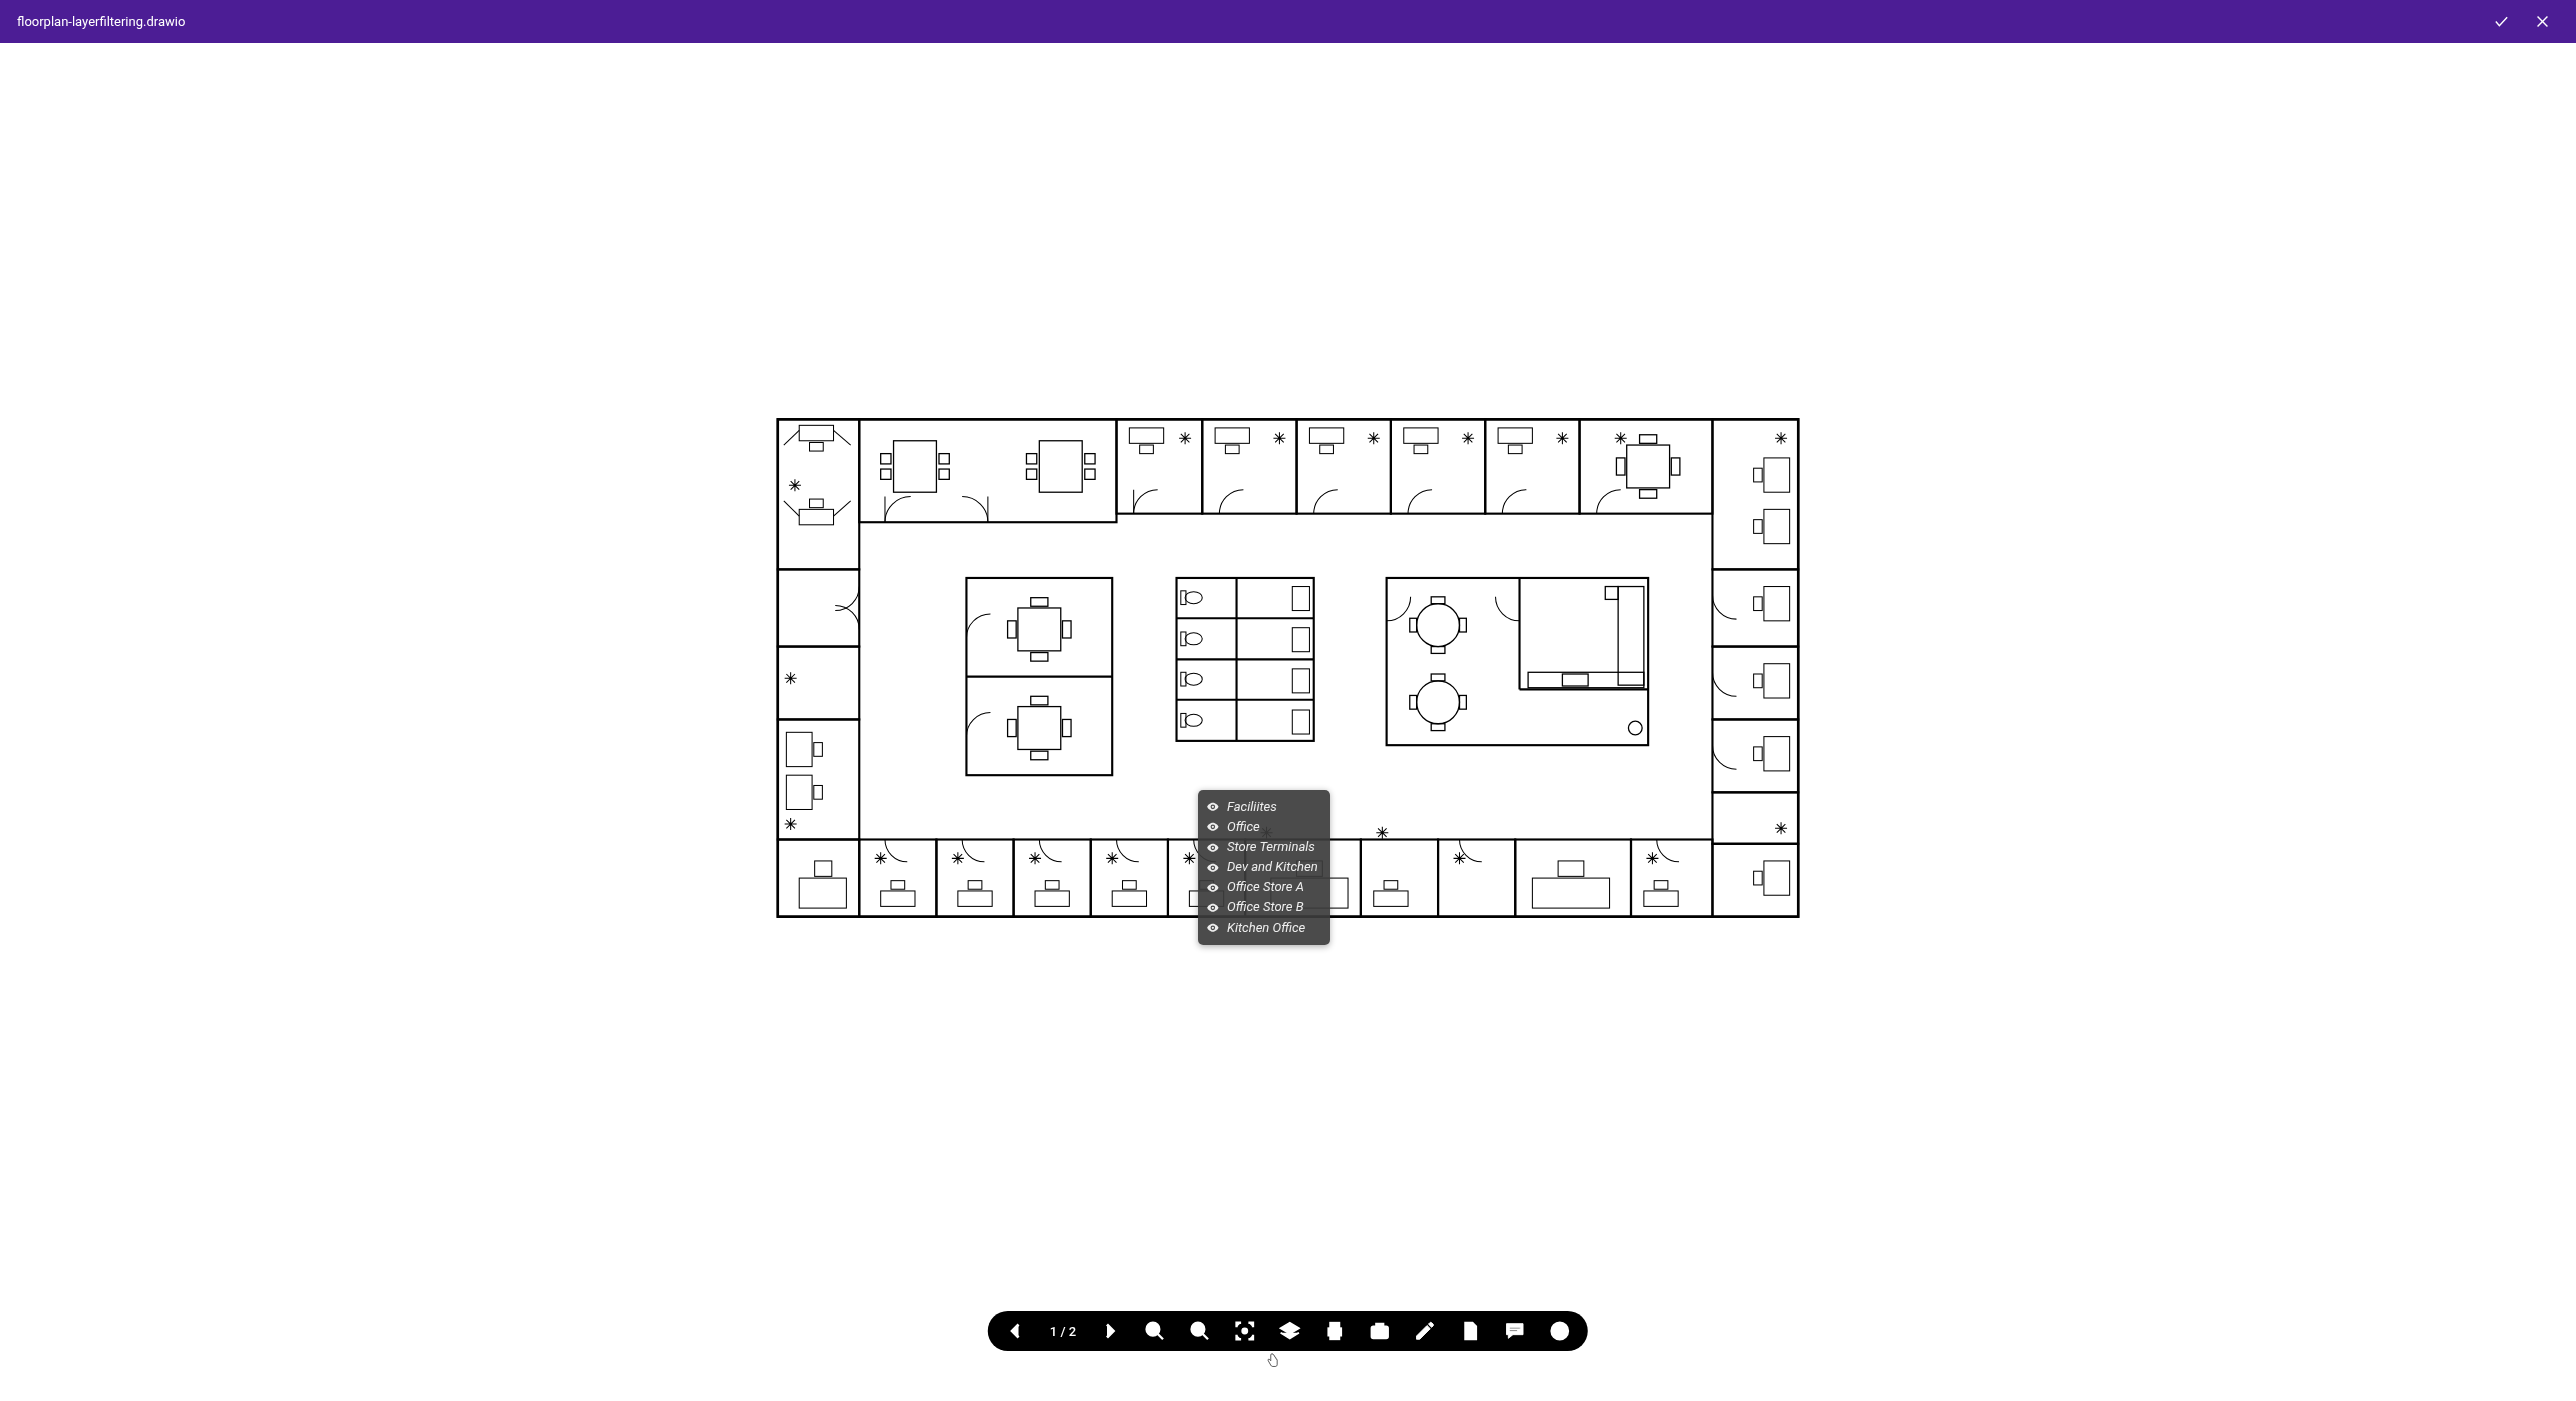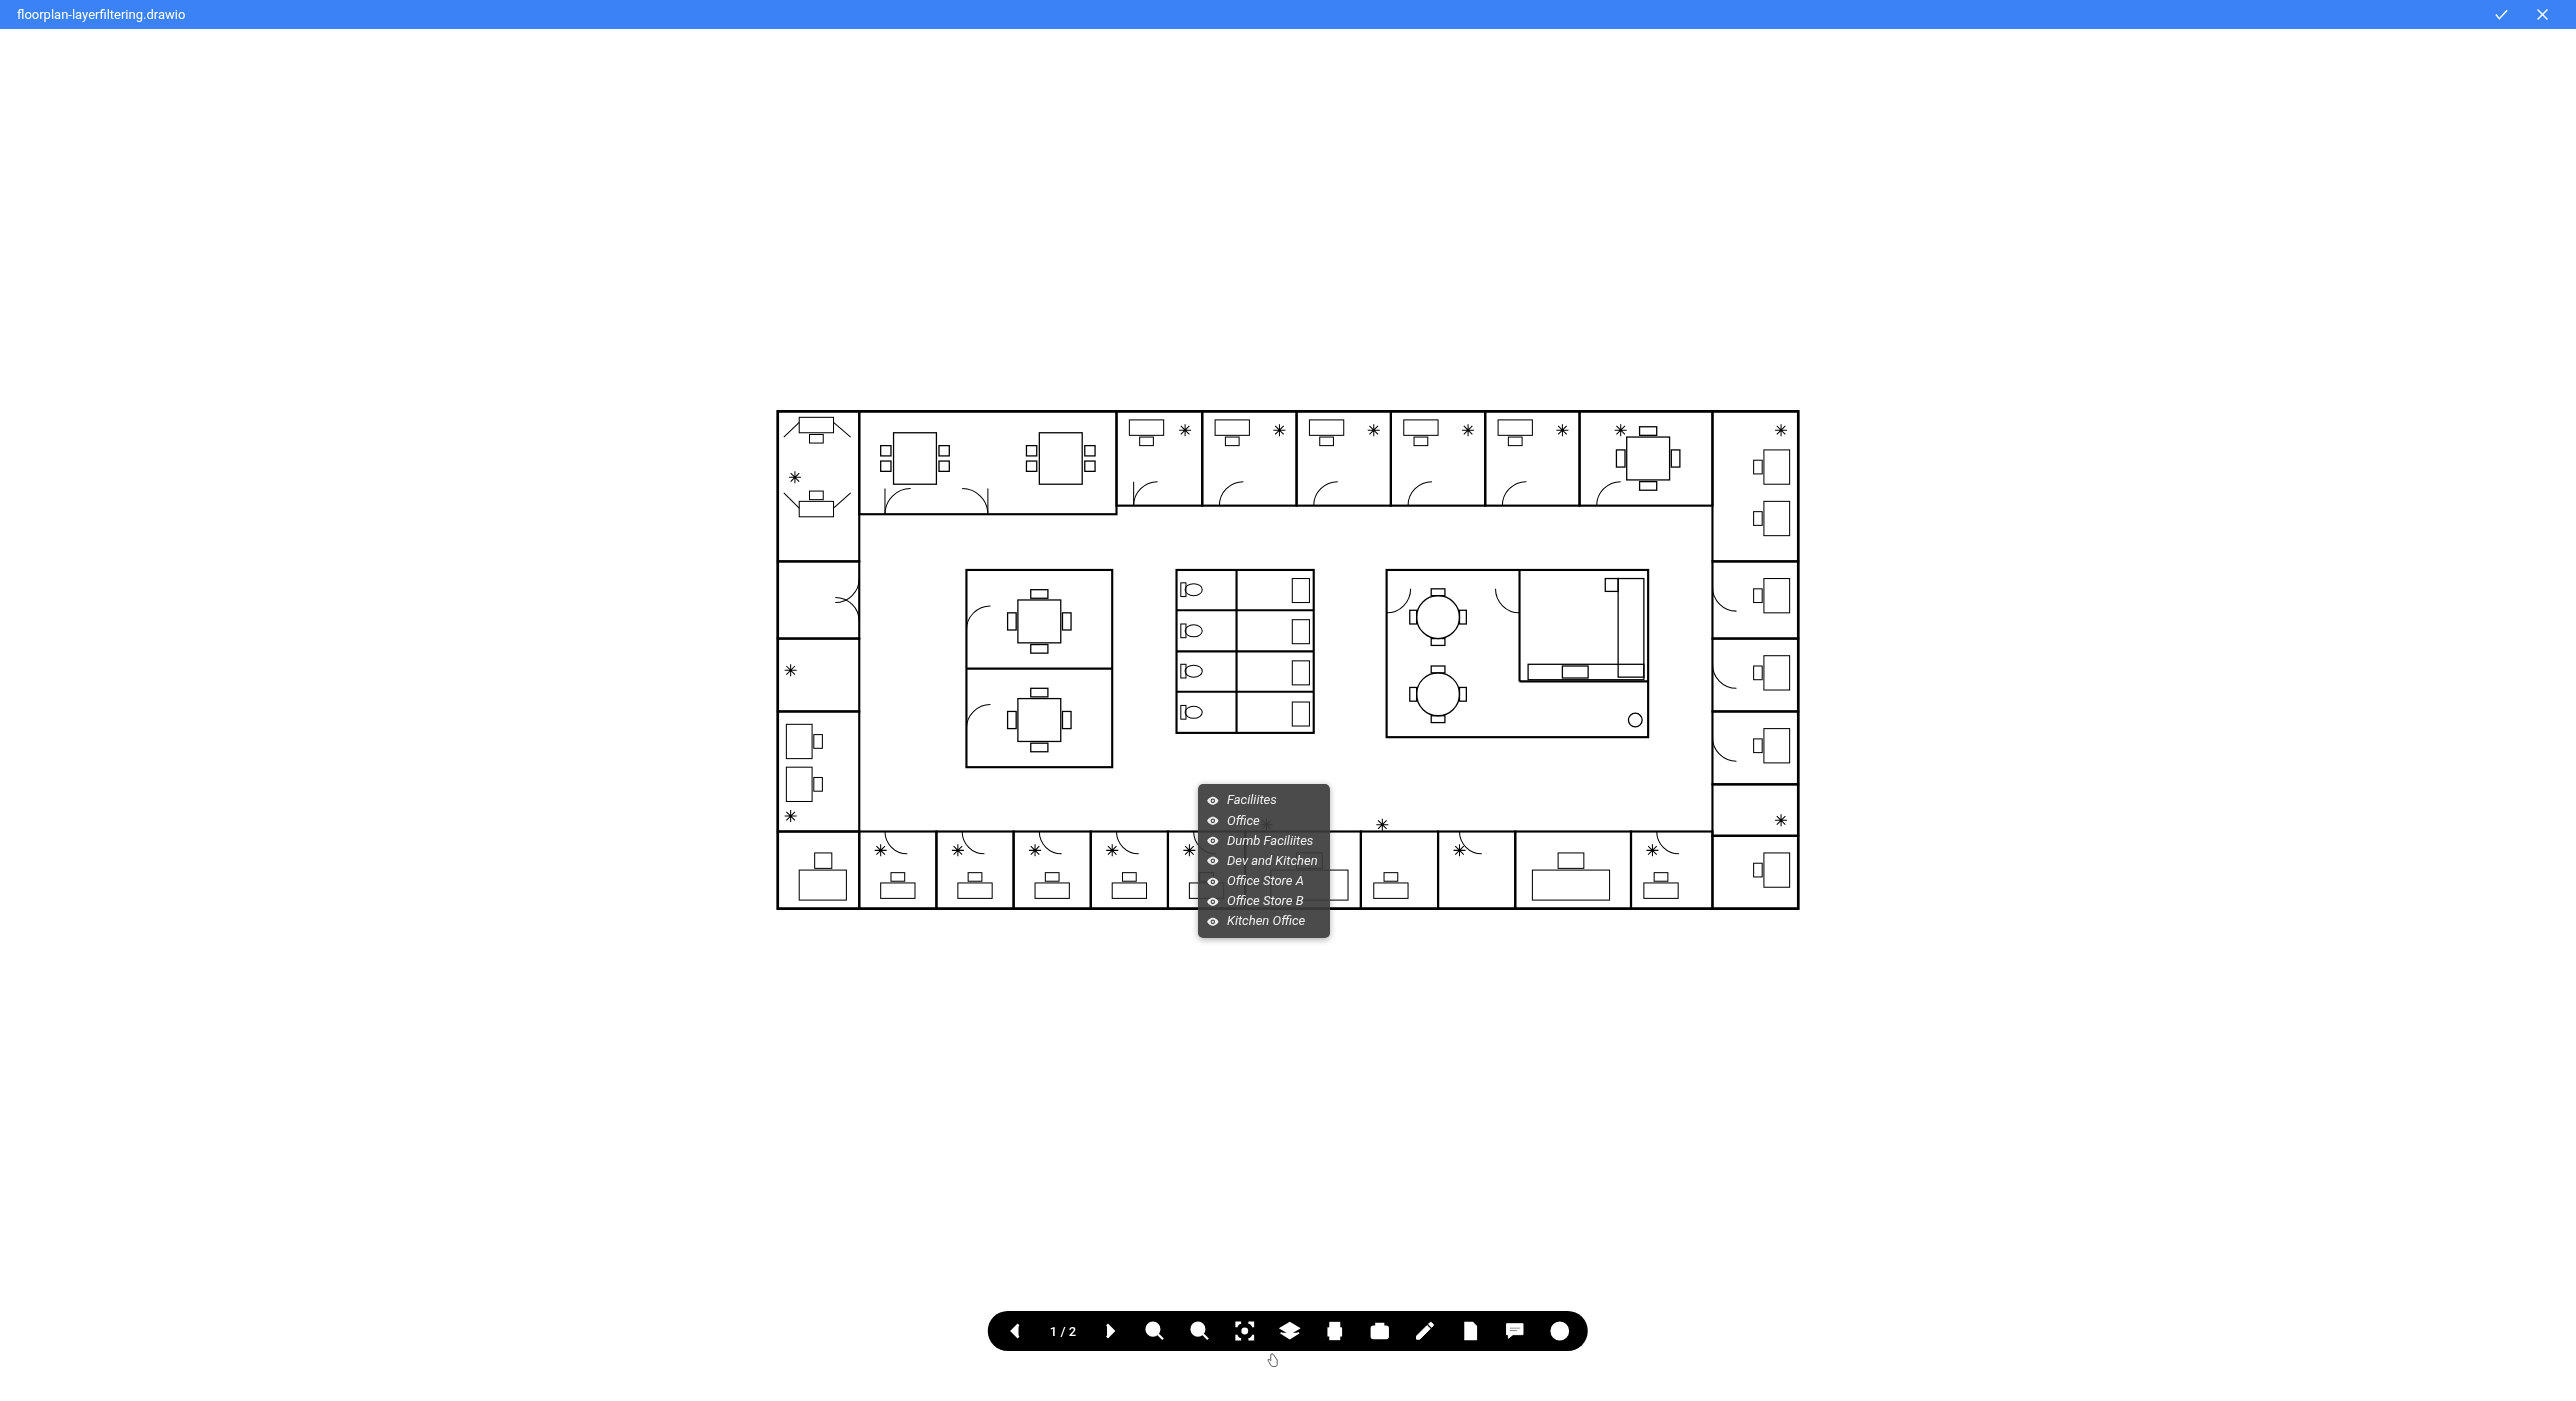--- a/index.html
+++ b/index.html
@@ -1,22 +1,22 @@
 <!DOCTYPE html>
 <html style="font-size:13.7px"><head>
 <meta charset="utf-8">
 <style>
   * { box-sizing: border-box; margin: 0; padding: 0; }
   html, body { width: 100%; height: 100%; font-family: -apple-system, BlinkMacSystemFont, "Segoe UI", Roboto, Helvetica, Arial, sans-serif; background: #fff; }
   body { display: flex; flex-direction: column; overflow: hidden; }
 
   
   .header {
-    height: 29px;
-    background: #3b82f6;
+    height: 43px;
+    background: #4c1d95;
     color: #fff;
     display: flex;
     align-items: center;
     padding: 0 17px;
     font-size: 13px;
   }
   .header-title { flex: 1; }
   .header-actions { display: flex; gap: 6.9px; }
   .header-btn {
     width: 34px; height: 34px;
@@ -425,21 +425,21 @@
             <path d="M12 5c-5 0-9 4.5-10 7 1 2.5 5 7 10 7s9-4.5 10-7c-1-2.5-5-7-10-7zm0 11a4 4 0 1 1 0-8 4 4 0 0 1 0 8z"></path>
             <circle cx="12" cy="12" r="2"></circle>
           </svg></span>
       <span>Office</span>
     </div>
     <div class="layer-row">
       <span class="eye-icon"><svg viewBox="0 0 24 24">
             <path d="M12 5c-5 0-9 4.5-10 7 1 2.5 5 7 10 7s9-4.5 10-7c-1-2.5-5-7-10-7zm0 11a4 4 0 1 1 0-8 4 4 0 0 1 0 8z"></path>
             <circle cx="12" cy="12" r="2"></circle>
           </svg></span>
-      <span>Dumb Faciliites</span>
+      <span>Store Terminals</span>
     </div>
     <div class="layer-row">
       <span class="eye-icon"><svg viewBox="0 0 24 24">
             <path d="M12 5c-5 0-9 4.5-10 7 1 2.5 5 7 10 7s9-4.5 10-7c-1-2.5-5-7-10-7zm0 11a4 4 0 1 1 0-8 4 4 0 0 1 0 8z"></path>
             <circle cx="12" cy="12" r="2"></circle>
           </svg></span>
       <span>Dev and Kitchen</span>
     </div>
     <div class="layer-row">
       <span class="eye-icon"><svg viewBox="0 0 24 24">

